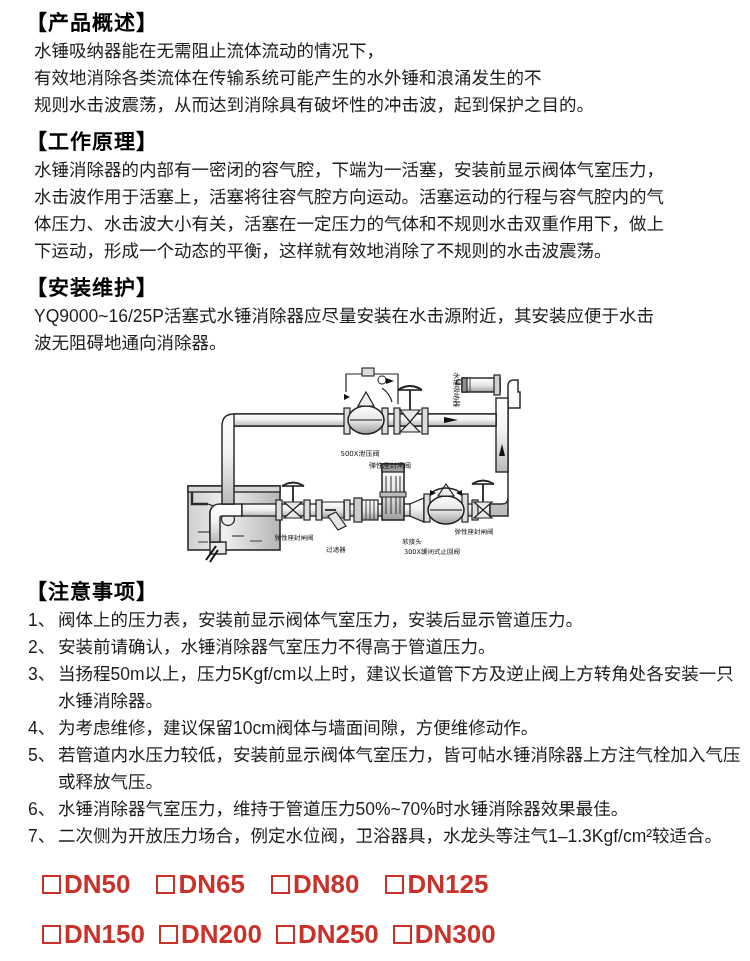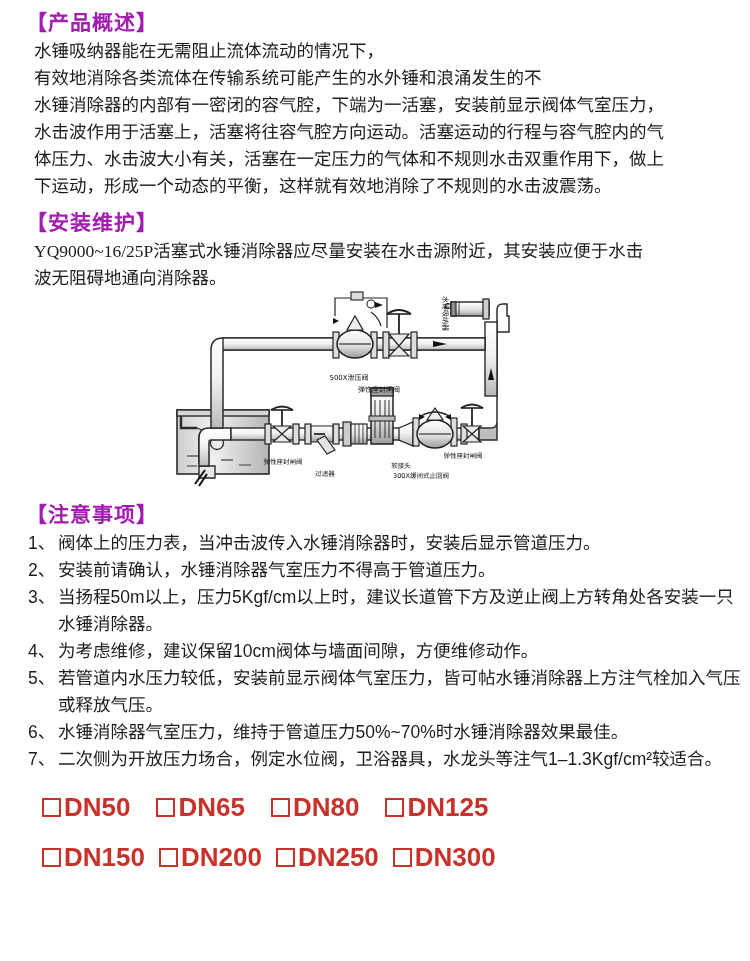--- a/index.html
+++ b/index.html
@@ -25,52 +25,51 @@
     font-weight:bold;
     letter-spacing:3px;
     color:#e10f0f;
     text-shadow:2px 2px 0 #7d0b0b, -1px -1px 0 #c00a0a;
     font-family:"DejaVu Sans","Liberation Sans",sans-serif;
     white-space:nowrap;
   }
 
   
   .sec-head{
-    color:#a21caf;
+    color:#000000;
     font-weight:bold;
     font-size:21px;
     line-height:26px;
     margin:10px 0 2px 26px;
     letter-spacing:1px;
     white-space:nowrap;
   }
 
   
   .para{
     margin:0 0 0 34px;
     font-size:17.5px;
     line-height:27px;
     color:#1c1c1c;
     letter-spacing:0px;
     max-width:690px;
-    font-family:Liberation Serif, serif;
   }
   .para p{margin:0;white-space:nowrap;}
 
   
   .notes{margin:2px 0 0 28px;font-size:17.5px;line-height:27px;color:#1c1c1c;}
   .note{display:flex;align-items:flex-start;margin:0;}
   .note-num{flex:0 0 auto;width:30px;}
   .note-txt{flex:1 1 auto;max-width:690px;}
 
   
   .diagram-wrap{
     position:relative;
     width:731px;height:200px;
-    margin:0;
+    margin:11px;
   }
   .diagram-wrap svg{display:block;position:absolute;left:175px;top:-4px;}
 
   
   .dn-block{margin:12px 0 0 42px;}
   .dn-row{display:flex;align-items:center;margin-bottom:6px;margin-top:19px;}
   .dn-item{
     display:flex;align-items:center;
     color:#c8322a;
     font-size:26px;
@@ -93,22 +92,24 @@
 </head>
 <body>
 
 <div class="page">
 
 
   <div class="sec-head">【产品概述】</div>
   <div class="para">
     <p>水锤吸纳器能在无需阻止流体流动的情况下，</p>
     <p>有效地消除各类流体在传输系统可能产生的水外锤和浪涌发生的不</p>
-  </div>
-
+    <p>规则水击波震荡，从而达到消除具有破坏性的冲击波，起到保护之目的。</p>
+  </div>
+
+  <div class="sec-head">【工作原理】</div>
   <div class="para">
     <p>水锤消除器的内部有一密闭的容气腔，下端为一活塞，安装前显示阀体气室压力，</p>
     <p>水击波作用于活塞上，活塞将往容气腔方向运动。活塞运动的行程与容气腔内的气</p>
     <p>体压力、水击波大小有关，活塞在一定压力的气体和不规则水击双重作用下，做上</p>
     <p>下运动，形成一个动态的平衡，这样就有效地消除了不规则的水击波震荡。</p>
   </div>
 
   <div class="sec-head">【安装维护】</div>
   <div class="para">
     <p>YQ9000~16/25P活塞式水锤消除器应尽量安装在水击源附近，其安装应便于水击</p>
@@ -277,21 +278,21 @@
       <text x="288" y="170" font-size="6.5" fill="#111" text-anchor="middle" font-family="'DejaVu Sans',sans-serif">弹性座封闸阀</text>
 
       <text x="268" y="8" font-size="7" fill="#111" text-anchor="start" font-family="'DejaVu Sans',sans-serif" transform="rotate(90 268 8)">水锤吸纳器</text>
     </svg>
   </div>
 
   <div class="sec-head">【注意事项】</div>
   <div class="notes">
     <div class="note">
       <span class="note-num">1、</span>
-      <span class="note-txt">阀体上的压力表，当冲击波传入水锤消除器时，安装后显示管道压力。</span>
+      <span class="note-txt">阀体上的压力表，安装前显示阀体气室压力，安装后显示管道压力。</span>
     </div>
     <div class="note">
       <span class="note-num">2、</span>
       <span class="note-txt">安装前请确认，水锤消除器气室压力不得高于管道压力。</span>
     </div>
     <div class="note">
       <span class="note-num">3、</span>
       <span class="note-txt">当扬程50m以上，压力5Kgf/cm以上时，建议长道管下方及逆止阀上方转角处各安装一只水锤消除器。</span>
     </div>
     <div class="note">

